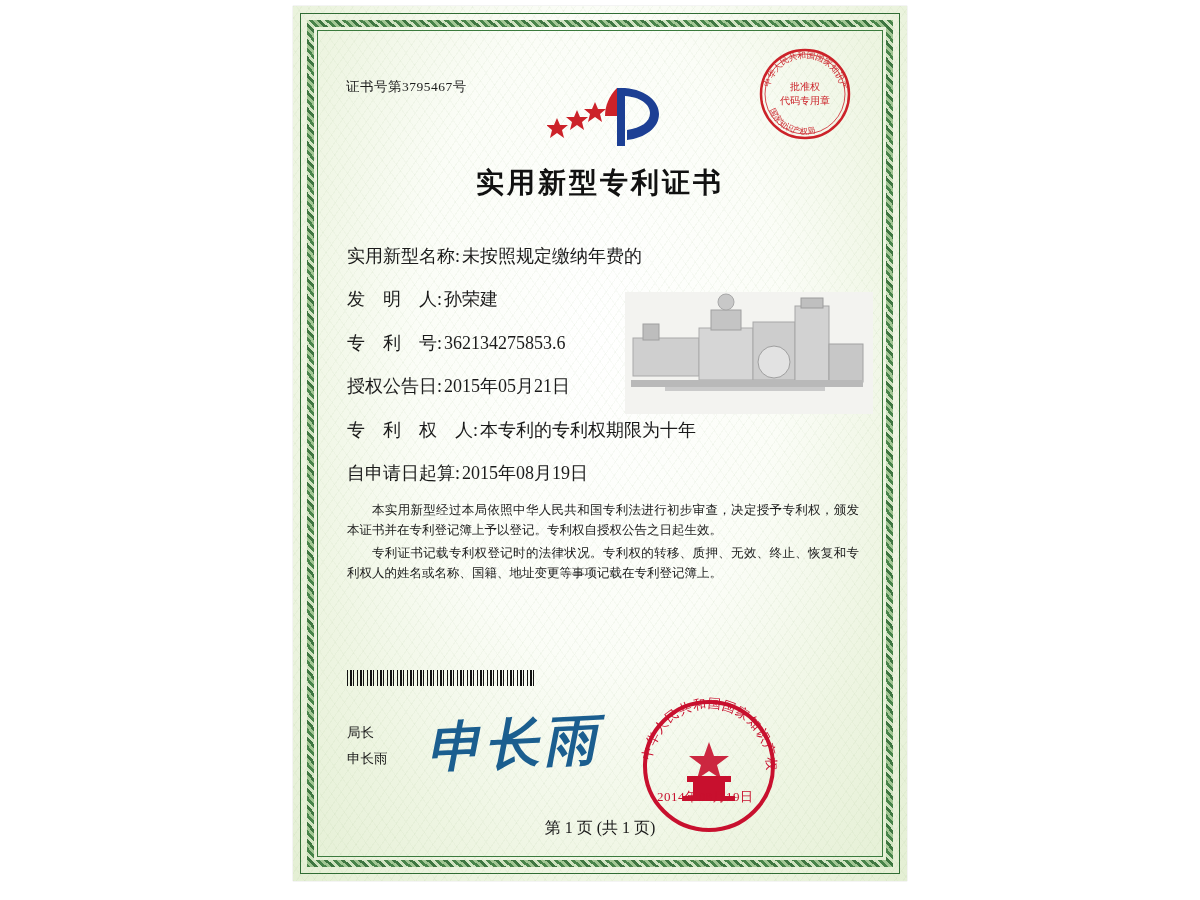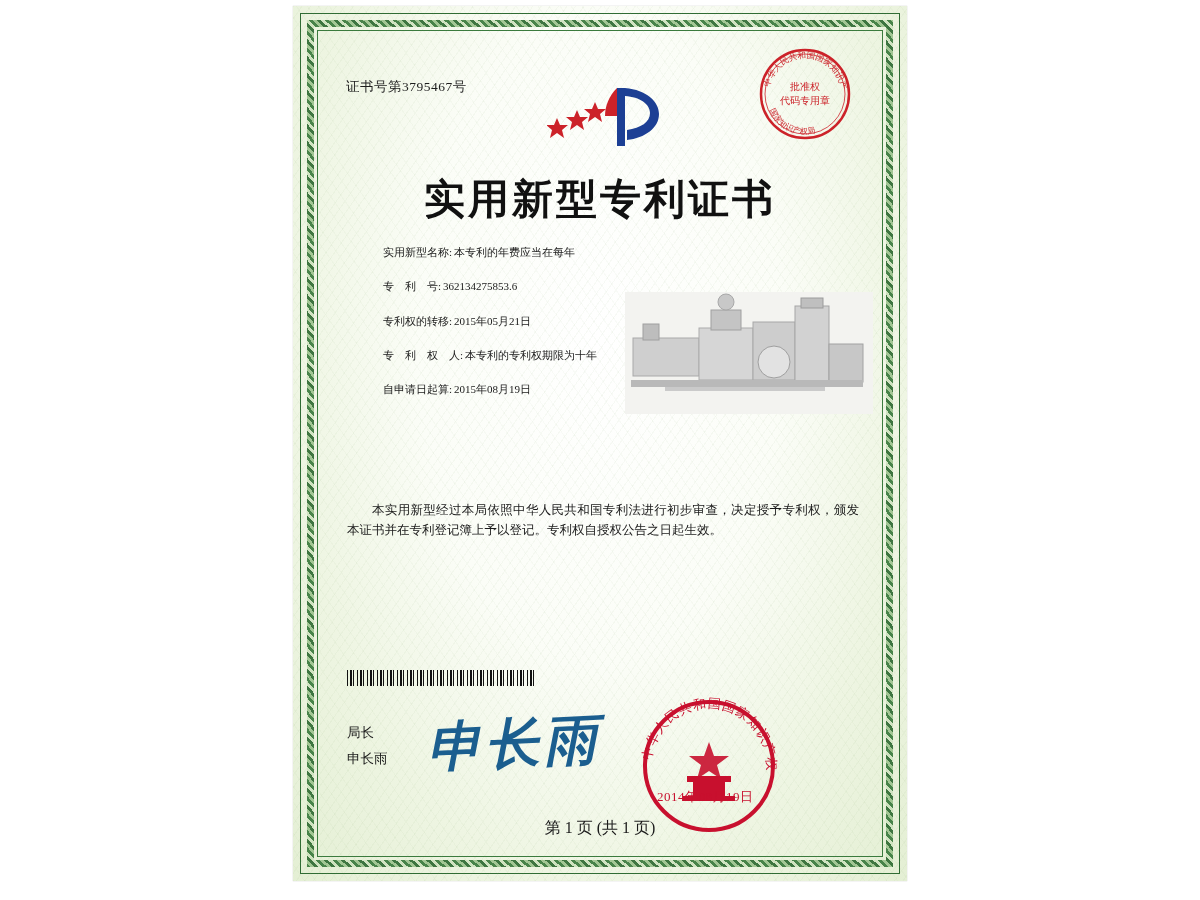--- a/index.html
+++ b/index.html
@@ -112,44 +112,43 @@
     right: 26px;
     top: 12px;
     width: 104px;
     height: 104px;
   }
 
   .title {
     position: absolute;
     left: 0;
     right: 0;
-    top: 142px;
+    top: 134px;
     text-align: center;
-    font-size: 41px;
+    font-size: 28px;
     font-weight: bold;
     letter-spacing: 3px;
     color: #111111;
     font-family: "DejaVu Serif", "Liberation Serif", serif;
   }
 
   
   .fields {
     position: absolute;
     left: 30px;
     top: 215px;
     width: 520px;
   }
   .field {
     display: flex;
     align-items: center;
     margin-bottom: 20px;
-    font-size: 11px;
+    font-size: 18px;
     color: #1a1a1a;
     line-height: 1.3;
-    margin-left: 36px;
   }
   .field .k {
     white-space: pre;
     flex: none;
   }
   .field .v {
     margin-left: 2px;
   }
 
   
@@ -285,28 +284,32 @@
           <text x="52" y="48" text-anchor="middle" font-size="10" fill="#cc2229" font-family="DejaVu Serif, serif">批准权</text>
           <text x="52" y="62" text-anchor="middle" font-size="10" fill="#cc2229" font-family="DejaVu Serif, serif">代码专用章</text>
         </svg>
       </div>
 
       <div class="title">实用新型专利证书</div>
 
       <div class="fields">
         <div class="field">
           <span class="k">实用新型名称:</span>
-          <span class="v">本专利的年费应当在每年</span>
+          <span class="v">未按照规定缴纳年费的</span>
+        </div>
+        <div class="field">
+          <span class="k">发　明　人:</span>
+          <span class="v">孙荣建</span>
         </div>
         <div class="field">
           <span class="k">专　利　号:</span>
           <span class="v">362134275853.6</span>
         </div>
         <div class="field">
-          <span class="k">专利权的转移:</span>
+          <span class="k">授权公告日:</span>
           <span class="v">2015年05月21日</span>
         </div>
         <div class="field">
           <span class="k">专　利　权　人:</span>
           <span class="v">本专利的专利权期限为十年</span>
         </div>
         <div class="field">
           <span class="k">自申请日起算:</span>
           <span class="v">2015年08月19日</span>
         </div>
@@ -325,20 +328,21 @@
           <rect x="170" y="14" width="34" height="76" fill="#d2d2d2" stroke="#a5a5a5"></rect>
           <rect x="176" y="6" width="22" height="10" fill="#bfbfbf" stroke="#9b9b9b"></rect>
           <rect x="204" y="52" width="34" height="38" fill="#c7c7c7" stroke="#a2a2a2"></rect>
           <rect x="6" y="88" width="232" height="7" fill="#b9b9b9"></rect>
           <rect x="40" y="95" width="160" height="4" fill="#cacaca"></rect>
         </svg>
       </div>
 
       <div class="body-text">
         <p>本实用新型经过本局依照中华人民共和国专利法进行初步审查，决定授予专利权，颁发本证书并在专利登记簿上予以登记。专利权自授权公告之日起生效。</p>
+        <p>专利证书记载专利权登记时的法律状况。专利权的转移、质押、无效、终止、恢复和专利权人的姓名或名称、国籍、地址变更等事项记载在专利登记簿上。</p>
       </div>
 
       <div class="barcode"></div>
 
       <div class="sig-label">
         <div>局长</div>
         <div>申长雨</div>
       </div>
 
       <div class="sig-script">申长雨</div>

